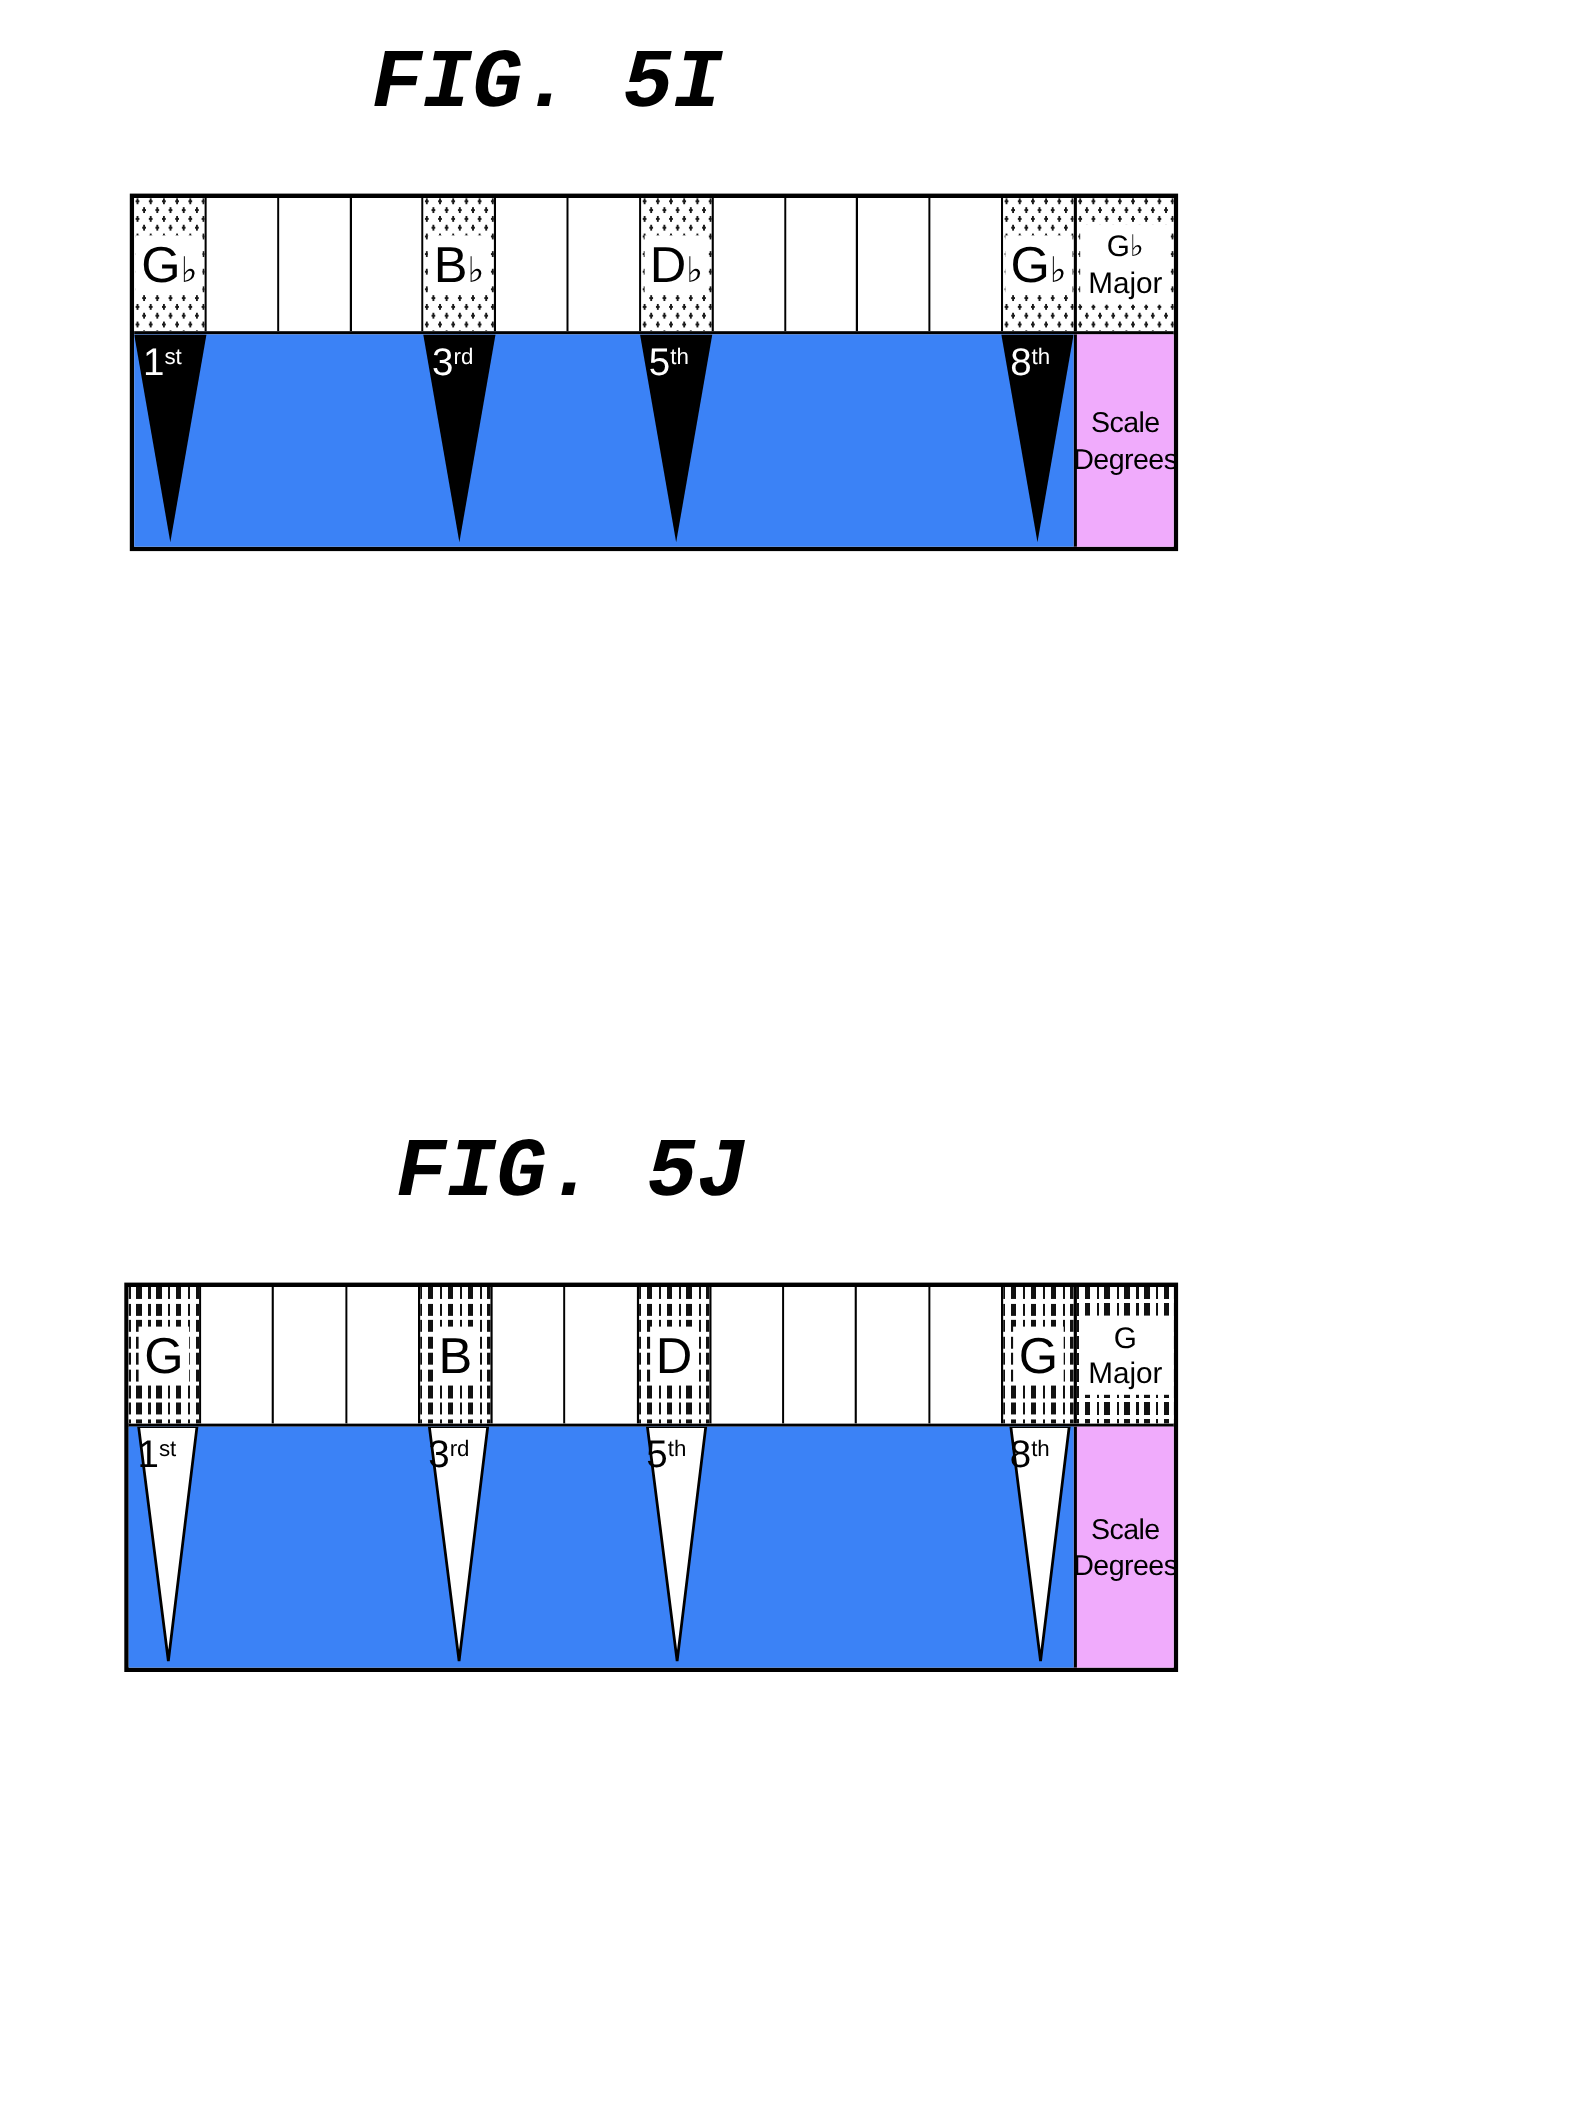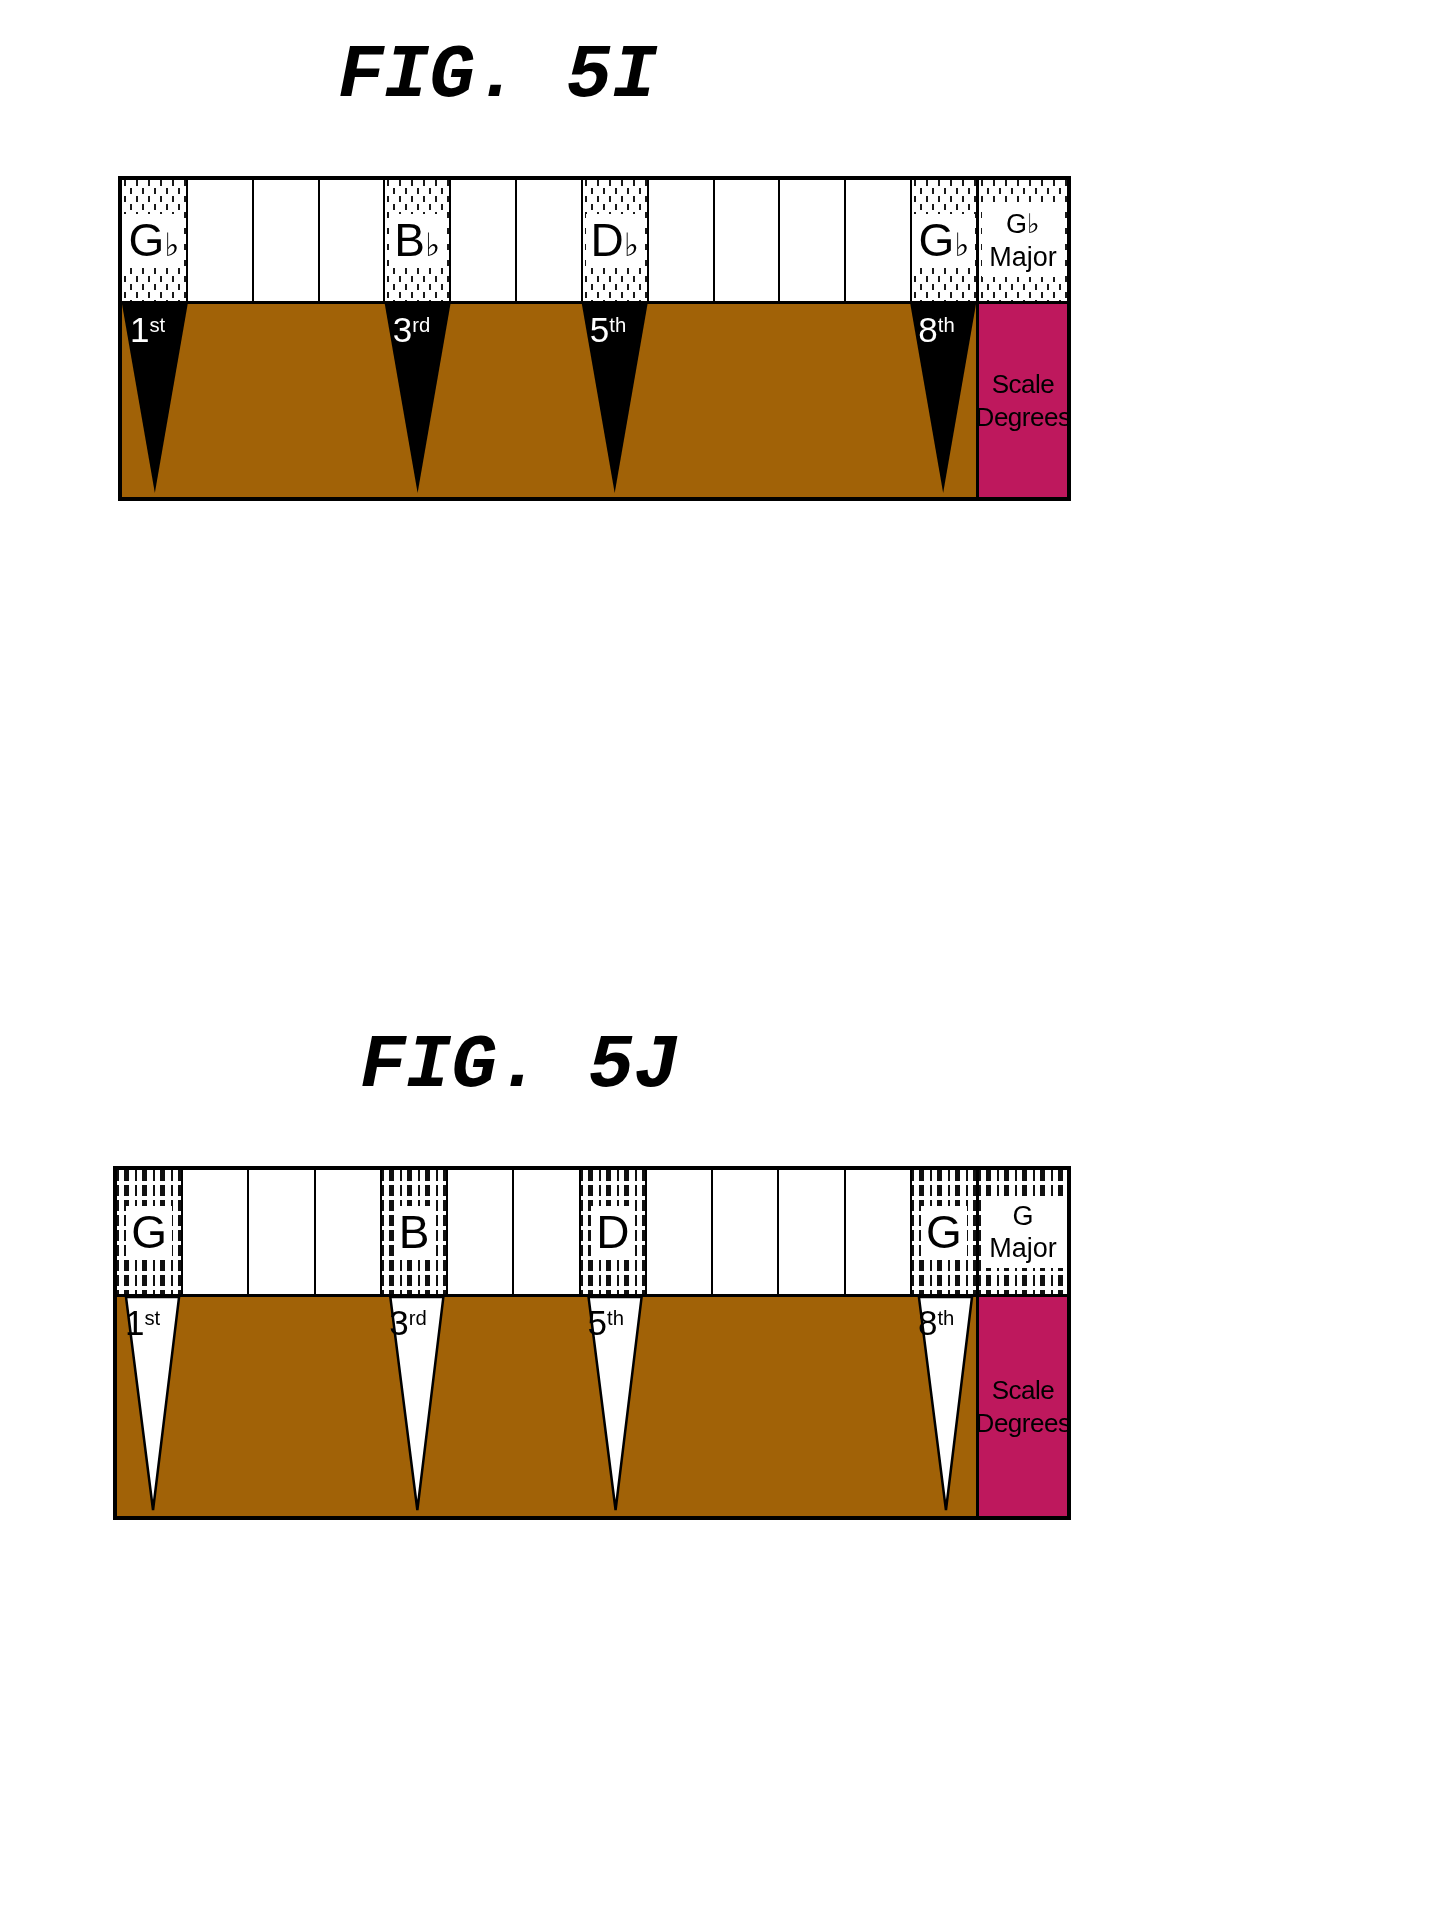--- a/index.html
+++ b/index.html
@@ -28,29 +28,29 @@
   .cells{flex:1;display:flex}
   .note-cell{
     flex:1;border-right:2px solid #000;background:#fff;position:relative;
     display:flex;align-items:center;justify-content:center;
   }
   .cells .note-cell:last-child{border-right:none}
 
   .side-cell{width:88px;flex:none;border-left:3px solid #000;display:flex;align-items:center;justify-content:center}
   .key-cell{background:#fff}
   .key-inner{background:#fff;padding:4px 7px;text-align:center;font-size:27px;line-height:1.2}
-  .degrees-cell{background:#be185d;flex-direction:column;font-size:26px;line-height:1.25;letter-spacing:-0.5px}
+  .degrees-cell{background:#f0abfc;flex-direction:column;font-size:26px;line-height:1.25;letter-spacing:-0.5px}
 
   .note-label{
     background:#fff;padding:2px 5px;font-size:46px;line-height:1.05;
     display:flex;align-items:baseline;position:relative;z-index:2;
   }
   .note-label .flat{font-size:0.7em}
 
-  .tri-area{flex:1;position:relative;background:#a16207}
+  .tri-area{flex:1;position:relative;background:#3b82f6}
   .tri-svg{position:absolute;left:0;top:0;width:100%;height:100%;display:block}
 
   .degree-label{position:absolute;top:8px;font-size:35px;line-height:1}
   .degree-label sup{font-size:0.58em;vertical-align:baseline;position:relative;top:-0.5em}
   .degree-label.on-dark{color:#fff}
   .degree-label.on-light{color:#000}
 
   
   .pattern-stipple{
     background-color:#fff;

